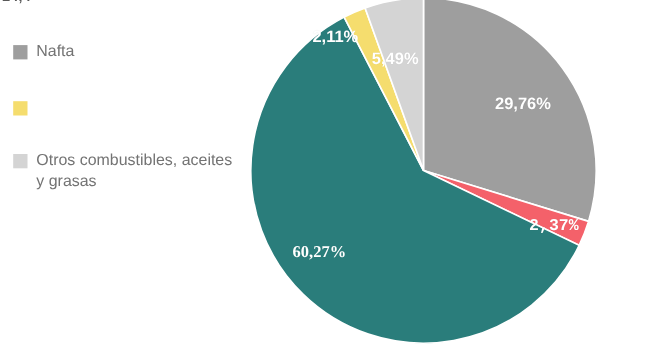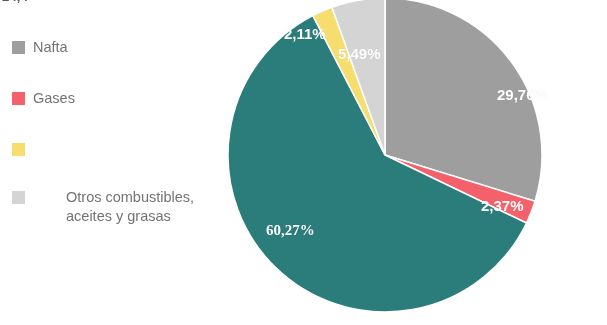--- a/index.html
+++ b/index.html
@@ -35,21 +35,20 @@
     top: 38px;
     width: 205px;
   }
   .legend-item {
     display: flex;
     align-items: flex-start;
     margin-bottom: 32px;
   }
   .legend-item.wrapped {
     margin-bottom: 0;
-    gap: 33px;
   }
   .legend-swatch {
     width: 13px;
     height: 13px;
     flex: 0 0 13px;
     margin-top: 3px;
     margin-right: 8px;
   }
   .legend-label {
     font-size: 14.5px;
@@ -74,44 +73,40 @@
 
   
   .slice-label {
     position: absolute;
     font-size: 15px;
     font-weight: 700;
     color: #ffffff;
     white-space: nowrap;
     text-shadow: 0 0 1px rgba(0,0,0,0.10);
   }
-  .lbl-nafta   { left: 450px; top: 86px; margin-left: 47px; }
-  .lbl-gases   { left: 481px; top: 197px; }
+  .lbl-nafta   { left: 450px; top: 86px; }
+  .lbl-gases   { left: 481px; top: 197px; font-family: Liberation Mono, monospace; }
   .lbl-gasoil  { left: 266px; top: 222px; font-family: Liberation Serif, serif; }
   .lbl-fueloil { left: 284px; top: 25px; }
   .lbl-otros   { left: 338px; top: 6px; margin-top: 39px;  }
 </style>
 </head>
 <body>
 
 <div id="page">
 
   <div class="clipped-title">24,4</div>
 
   <div class="legend">
 
     <div class="legend-item">
       <span class="legend-swatch" style="background: rgb(158, 158, 158);"></span>
       <span class="legend-label">Nafta</span>
     </div>
 
-    <div class="legend-item">
-      <span class="legend-swatch" style="background: rgb(244, 97, 106);"></span>
-      <span class="legend-label">Gases</span>
-    </div>
 
 
     <div class="legend-item">
       <span class="legend-swatch" style="background: rgb(245, 221, 110);"></span>
     </div>
 
     <div class="legend-item wrapped">
       <span class="legend-swatch" style="background: rgb(212, 212, 212);"></span>
       <span class="legend-label">Otros combustibles, aceites y grasas</span>
     </div>

